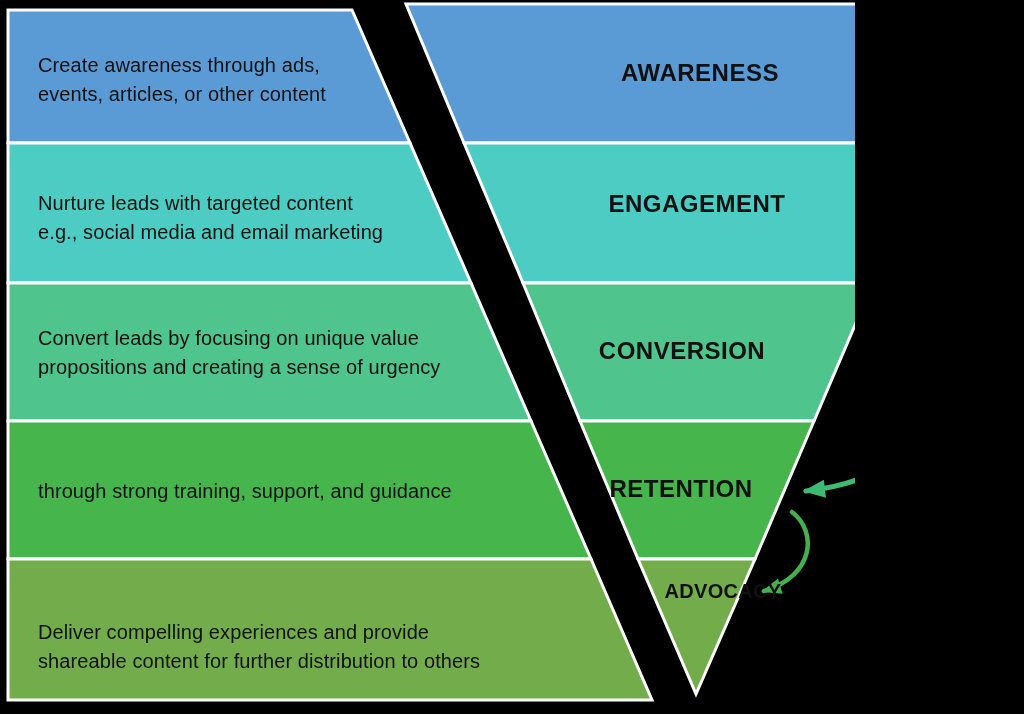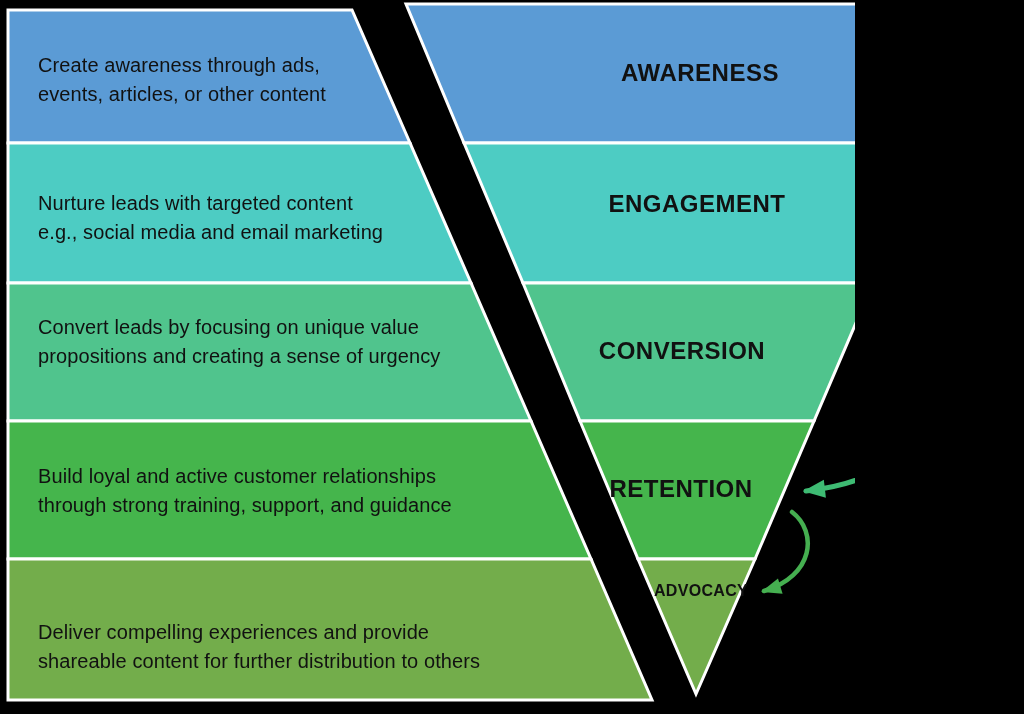--- a/index.html
+++ b/index.html
@@ -31,21 +31,21 @@
   .desc span{display:block;white-space:nowrap;}
   .stage-label{
     position:absolute;
     transform:translate(-50%,-50%);
     color:var(--text);
     font-weight:bold;
     font-size:24px;
     letter-spacing:0.5px;
     white-space:nowrap;
   }
-  .stage-label.small{font-size:16px;letter-spacing:0.3px;}
+  .stage-label.small{font-size:20px;letter-spacing:0.3px;margin-left:22px;}
 </style>
 </head>
 <body>
 
 <div class="canvas">
 
   <svg width="1024" height="714" viewBox="0 0 1024 714">
     <defs>
       <marker id="ah0" markerUnits="userSpaceOnUse" markerWidth="28" markerHeight="24" refX="24" refY="12" orient="auto">
         <path d="M1,1 L27,12 L1,23 Z" fill="#4FAEC8"></path>
@@ -80,26 +80,25 @@
   </svg>
 
   <div class="desc" style="top:80px">
     <span>Create awareness through ads,</span>
     <span>events, articles, or other content</span>
   </div>
   <div class="desc" style="top:218px">
     <span>Nurture leads with targeted content</span>
     <span>e.g., social media and email marketing</span>
   </div>
-  <div class="desc" style="top:342px">
+  <div class="desc" style="top:353px">
     <span>Convert leads by focusing on unique value</span>
     <span>propositions and creating a sense of urgency</span>
   </div>
   <div class="desc" style="top:491px">
-    <span>Build loyal and active customer relationships</span>
     <span>through strong training, support, and  guidance</span>
   </div>
   <div class="desc" style="top:647px">
     <span>Deliver compelling experiences and provide</span>
     <span>shareable content for further distribution to others</span>
   </div>
 
   <div class="stage-label" style="left:700px;top:73px">AWARENESS</div>
   <div class="stage-label" style="left:697px;top:204px">ENGAGEMENT</div>
   <div class="stage-label" style="left:682px;top:351px">CONVERSION</div>

